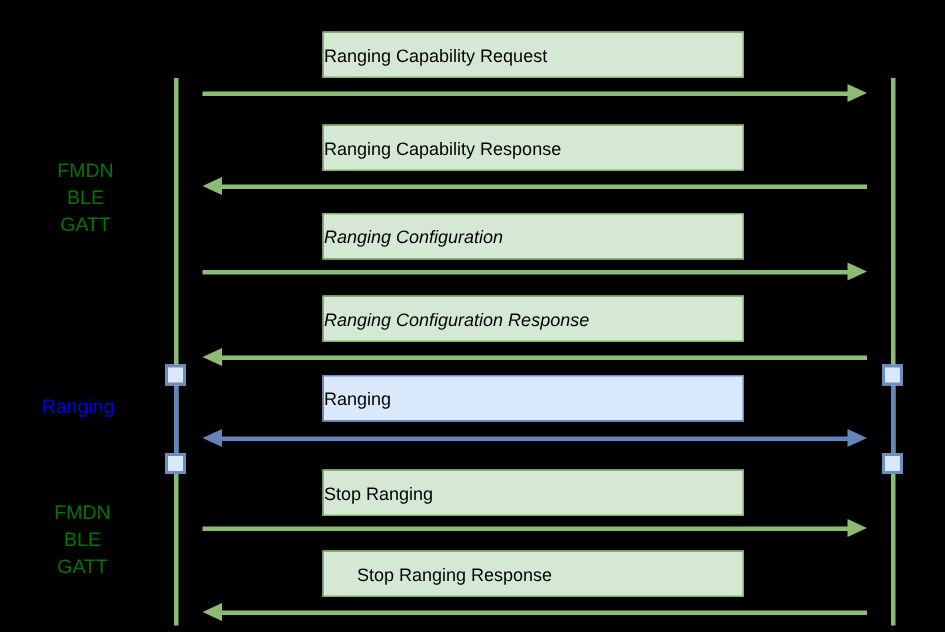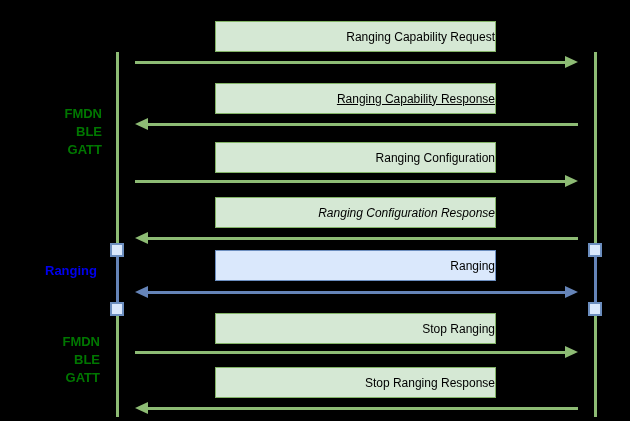--- a/index.html
+++ b/index.html
@@ -12,21 +12,21 @@
   .lifeline { position:absolute; top:52px; width:3px; height:365px; background:#8dbb74; }
   .blue-seg { position:absolute; width:3px; background:#6584b8; }
   .act-square {
     position:absolute; width:14px; height:14px; box-sizing:border-box;
     background:#dae8fc; border:2px solid #6c8ebf;
   }
 
   
   .msg-box {
     position:absolute; left:215px; width:281px; height:31px; box-sizing:border-box;
-    display:flex; align-items:center; justify-content:flex-end;
+    display:flex; align-items:center; justify-content:flex-start;
     font-size:12px; color:#000000; text-align:center;
   }
   .msg-box.green { background:#d5e8d4; border:1px solid #82b366; }
   .msg-box.blue  { background:#dae8fc; border:1px solid #6c8ebf; }
 
   
   .arrow { position:absolute; left:135px; width:443px; height:12px; }
   .arrow .line { position:absolute; top:5px; height:3px; background:#8dbb74; }
   .arrow.dir-right .line { left:0; right:9px; }
   .arrow.dir-left  .line { left:9px; right:0; }
@@ -34,22 +34,22 @@
   .arrow .head { position:absolute; top:0; width:0; height:0;
     border-top:6px solid transparent; border-bottom:6px solid transparent; }
   .arrow .head.right { right:0; border-left:13px solid #8dbb74; }
   .arrow .head.left  { left:0;  border-right:13px solid #8dbb74; }
   .arrow.blue .line { background:#6584b8; }
   .arrow.blue .head.right { border-left-color:#6584b8; }
   .arrow.blue .head.left  { border-right-color:#6584b8; }
 
   
   .side-label {
-    position:absolute; width:90px; text-align:right;
-    font-size:13px; font-weight:bold; line-height:18px;
+    position:absolute; width:90px; text-align:center;
+    font-size:13px; font-weight:normal; line-height:18px;
   }
   .side-label.green { color:#007700; }
   .side-label.blue  { color:#0000ee; }
 </style>
 </head>
 <body>
 
 <div class="canvas">
 
   <div class="side-label green" style="top:105px; left:12px;">
@@ -80,29 +80,29 @@
   <div class="act-square" style="left:588px; top:302px;"></div>
 
   <div class="msg-box green" style="top:21px;">
     <span>Ranging Capability Request</span>
   </div>
   <div class="arrow dir-right" style="top:56px;">
     <div class="line"></div>
     <div class="head right"></div>
   </div>
 
-  <div class="msg-box green" style="top:83px;text-decoration:underline;">
+  <div class="msg-box green" style="top:83px;">
     <span>Ranging Capability Response</span>
   </div>
   <div class="arrow dir-left" style="top:118px;">
     <div class="line"></div>
     <div class="head left"></div>
   </div>
 
-  <div class="msg-box green" style="top:142px;">
+  <div class="msg-box green" style="top:142px;font-style:italic;">
     <span>Ranging Configuration</span>
   </div>
   <div class="arrow dir-right" style="top:175px;">
     <div class="line"></div>
     <div class="head right"></div>
   </div>
 
   <div class="msg-box green" style="top:197px;font-style:italic;">
     <span>Ranging Configuration Response</span>
   </div>

